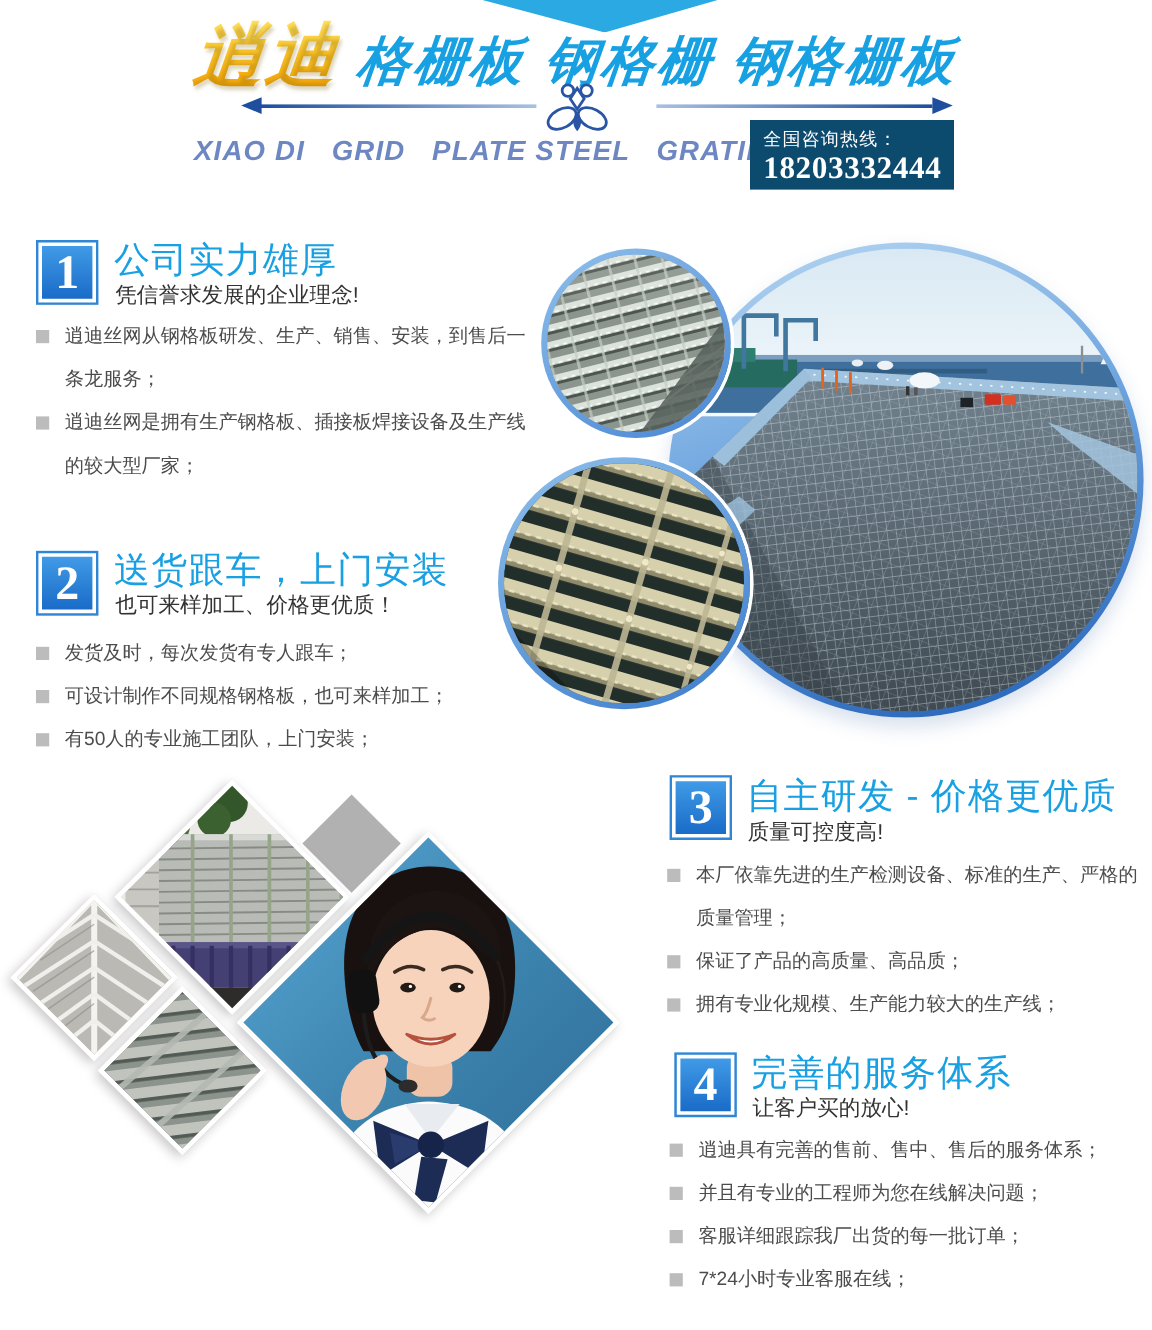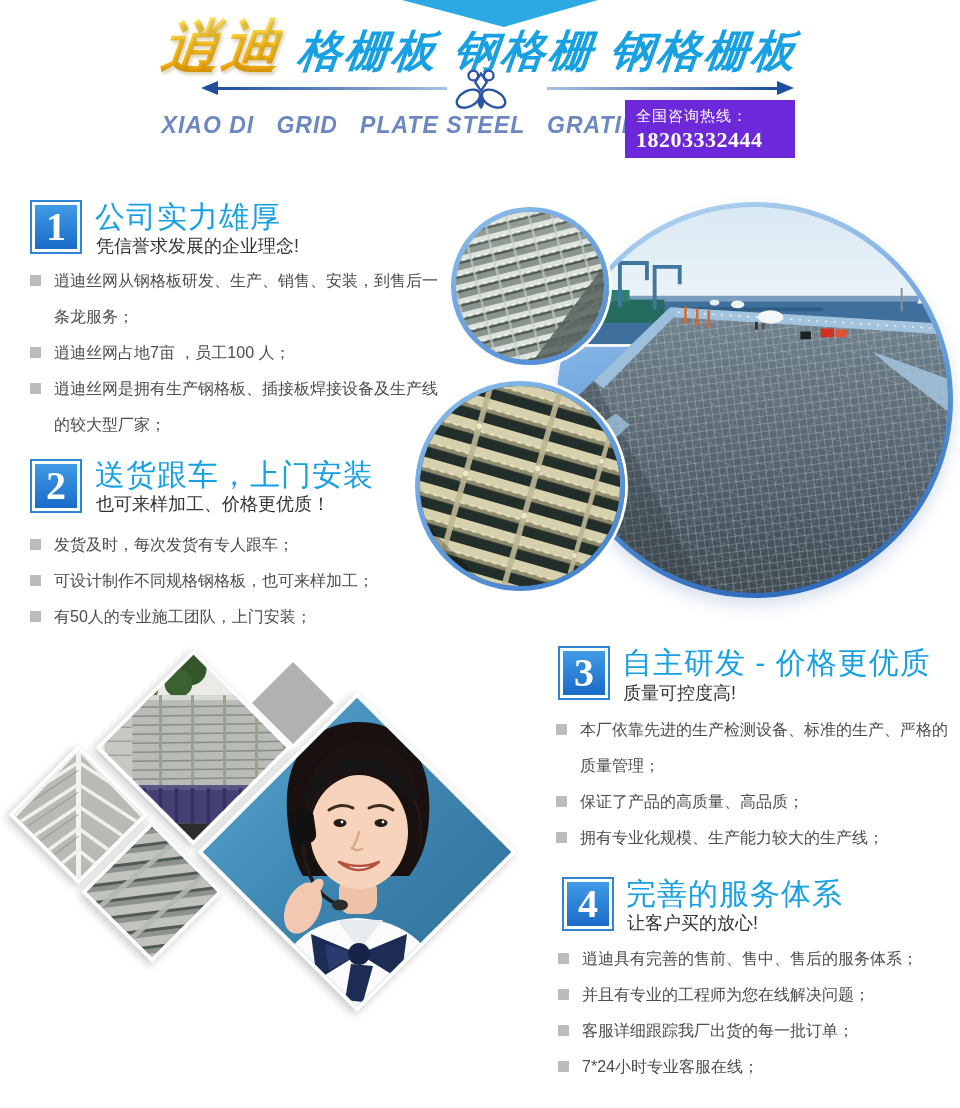--- a/index.html
+++ b/index.html
@@ -23,24 +23,24 @@
   .arrow-line.r { left:547px; background:linear-gradient(90deg,#a9c0e0,#1d4f9e); }
   .arrow-head { position:absolute; top:81px; width:0; height:0;
     border-top:7px solid transparent; border-bottom:7px solid transparent; }
   .arrow-head.l { left:201px; border-right:17px solid #1d4f9e; }
   .arrow-head.r { left:777px; border-left:17px solid #1d4f9e; }
   .ornament { position:absolute; left:452px; top:66px; }
   .sub-en { position:absolute; left:110px; top:112px; width:600px; text-align:center;
     font-size:23px; font-weight:700; font-style:italic; color:#6d87c3;
     white-space:pre; letter-spacing:1px; }
   .hotline { position:absolute; left:625px; top:100px; width:170px; height:58px;
-    background:#6d28d9; color:#fff; padding:7px 11px 5px; }
+    background:#0c4a6e; color:#fff; padding:7px 11px 5px; }
   .hotline .lab { font-size:15px; letter-spacing:1px; }
   .hotline .num { font-family:"Liberation Serif","DejaVu Serif",serif;
-    font-size:22px; font-weight:700; letter-spacing:.5px; line-height:28px; }
+    font-size:26px; font-weight:700; letter-spacing:.5px; line-height:28px; }
 
   
   .badge { position:absolute; width:52px; height:54px; text-align:center;
     background:linear-gradient(180deg,#45a0ea,#1566c4);
     box-shadow:inset 0 0 0 2px #2f86d6, inset 0 0 0 5px #ffffff;
     color:#fff; font:700 40px/54px "Liberation Serif","DejaVu Serif",serif; }
   .sec-title { position:absolute; font-size:30px; font-weight:400; color:#18a0e2; letter-spacing:1px; }
   .sec-sub { position:absolute; font-size:18px; color:#333; }
   .blist { position:absolute; list-style:none; }
   .blist li { position:relative; padding-left:24px; font-size:16px; line-height:36px; color:#4c4c4c; }
@@ -396,21 +396,20 @@
         <rect width="150" height="150" fill="#3c443f" opacity="0.15"></rect>
       </svg>
     </div>
   </div>
 
   <div class="badge" style="left:30px;top:200px;">1</div>
   <div class="sec-title" style="left:95px;top:197px;">公司实力雄厚</div>
   <div class="sec-sub" style="left:96px;top:234px;">凭信誉求发展的企业理念!</div>
   <ul class="blist" style="left:30px;top:263px;width:412px;">
     <li>逍迪丝网从钢格板研发、生产、销售、安装，到售后一条龙服务；</li>
-    <li>逍迪丝网占地7亩 ，员工100 人；</li>
     <li>逍迪丝网是拥有生产钢格板、插接板焊接设备及生产线的较大型厂家；</li>
   </ul>
 
   <div class="badge" style="left:30px;top:459px;">2</div>
   <div class="sec-title" style="left:95px;top:455px;">送货跟车，上门安装</div>
   <div class="sec-sub" style="left:96px;top:492px;">也可来样加工、价格更优质！</div>
   <ul class="blist" style="left:30px;top:527px;width:420px;">
     <li>发货及时，每次发货有专人跟车；</li>
     <li>可设计制作不同规格钢格板，也可来样加工；</li>
     <li>有50人的专业施工团队，上门安装；</li>

